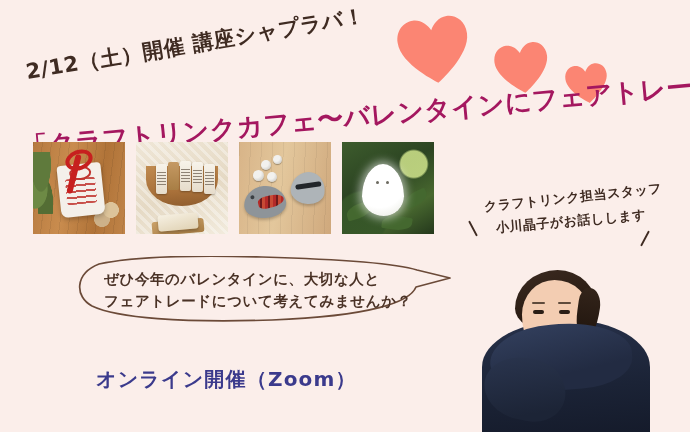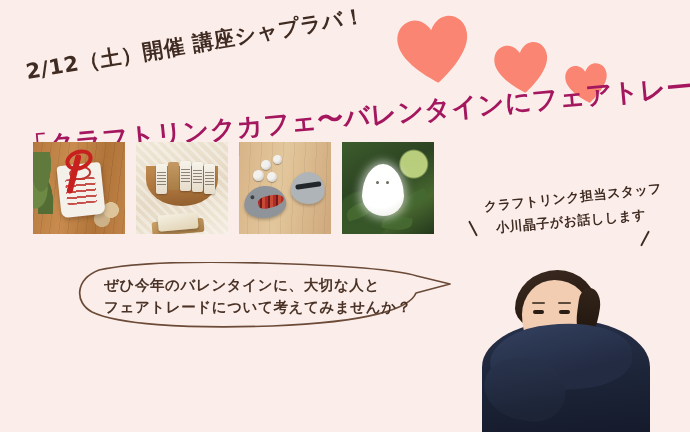--- a/index.html
+++ b/index.html
@@ -281,21 +281,21 @@
     top: 17px;
     width: 3px; height: 3px;
     border-radius: 50%;
     background: #6c6a60;
   }
 
   
   #speech-bubble {
     position: absolute;
     left: 72px;
-    top: 262px;
+    top: 256px;
     width: 390px;
     height: 66px;
   }
   #speech-bubble svg { position: absolute; inset: 0; }
   .bubble-text {
     position: absolute;
     left: 32px;
     top: 12px;
     color: #4a3226;
     font-size: 14.5px;
@@ -547,15 +547,16 @@
 
   <div id="speech-bubble">
     <svg width="390" height="66" viewBox="0 0 390 66" aria-hidden="true">
       <path d="M27 8 C60 1 120 -1 190 1 C260 3 320 6 345 14 L378 22 L344 31 C338 46 300 60 200 64 C110 67 45 62 20 50 C3 41 2 18 27 8 Z" fill="#fbeeea" stroke="#6b4a38" stroke-width="1.7" stroke-linejoin="round"></path>
     </svg>
     <div class="bubble-text">ぜひ今年のバレンタインに、大切な人と</div>
     <div class="bubble-text" style="top:34px;">フェアトレードについて考えてみませんか？</div>
   </div>
 
   <div id="bottom-info">
+    <div>オンライン開催（Zoom）</div>
   </div>
 
 </div>
 
 </body></html>

